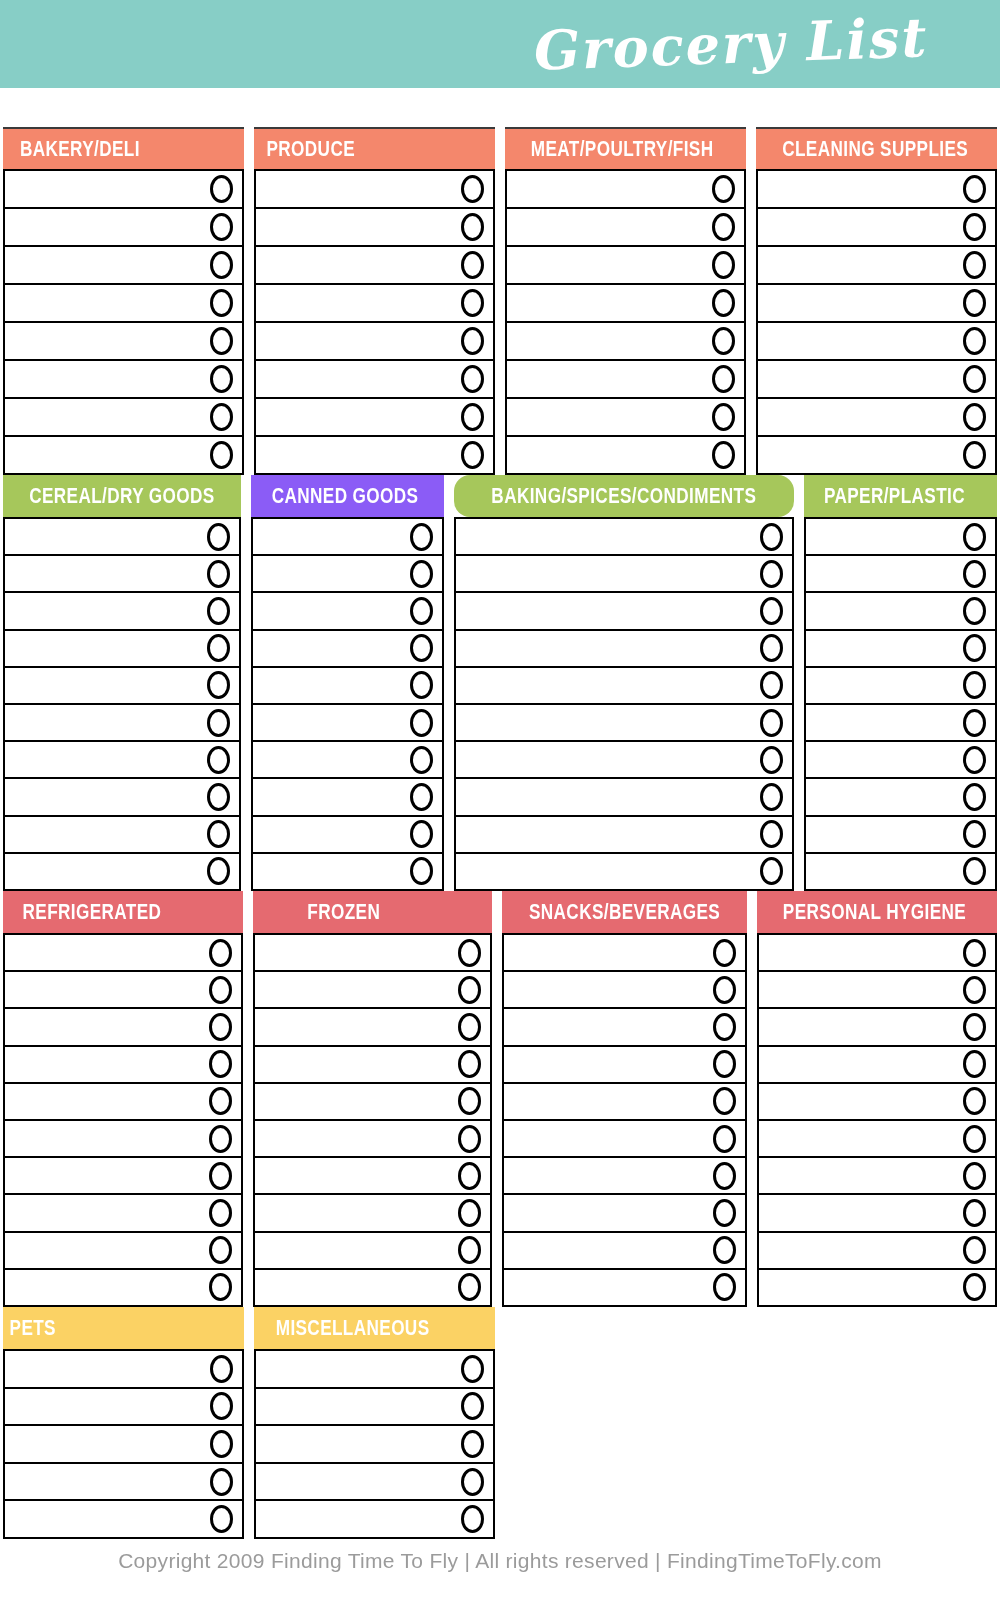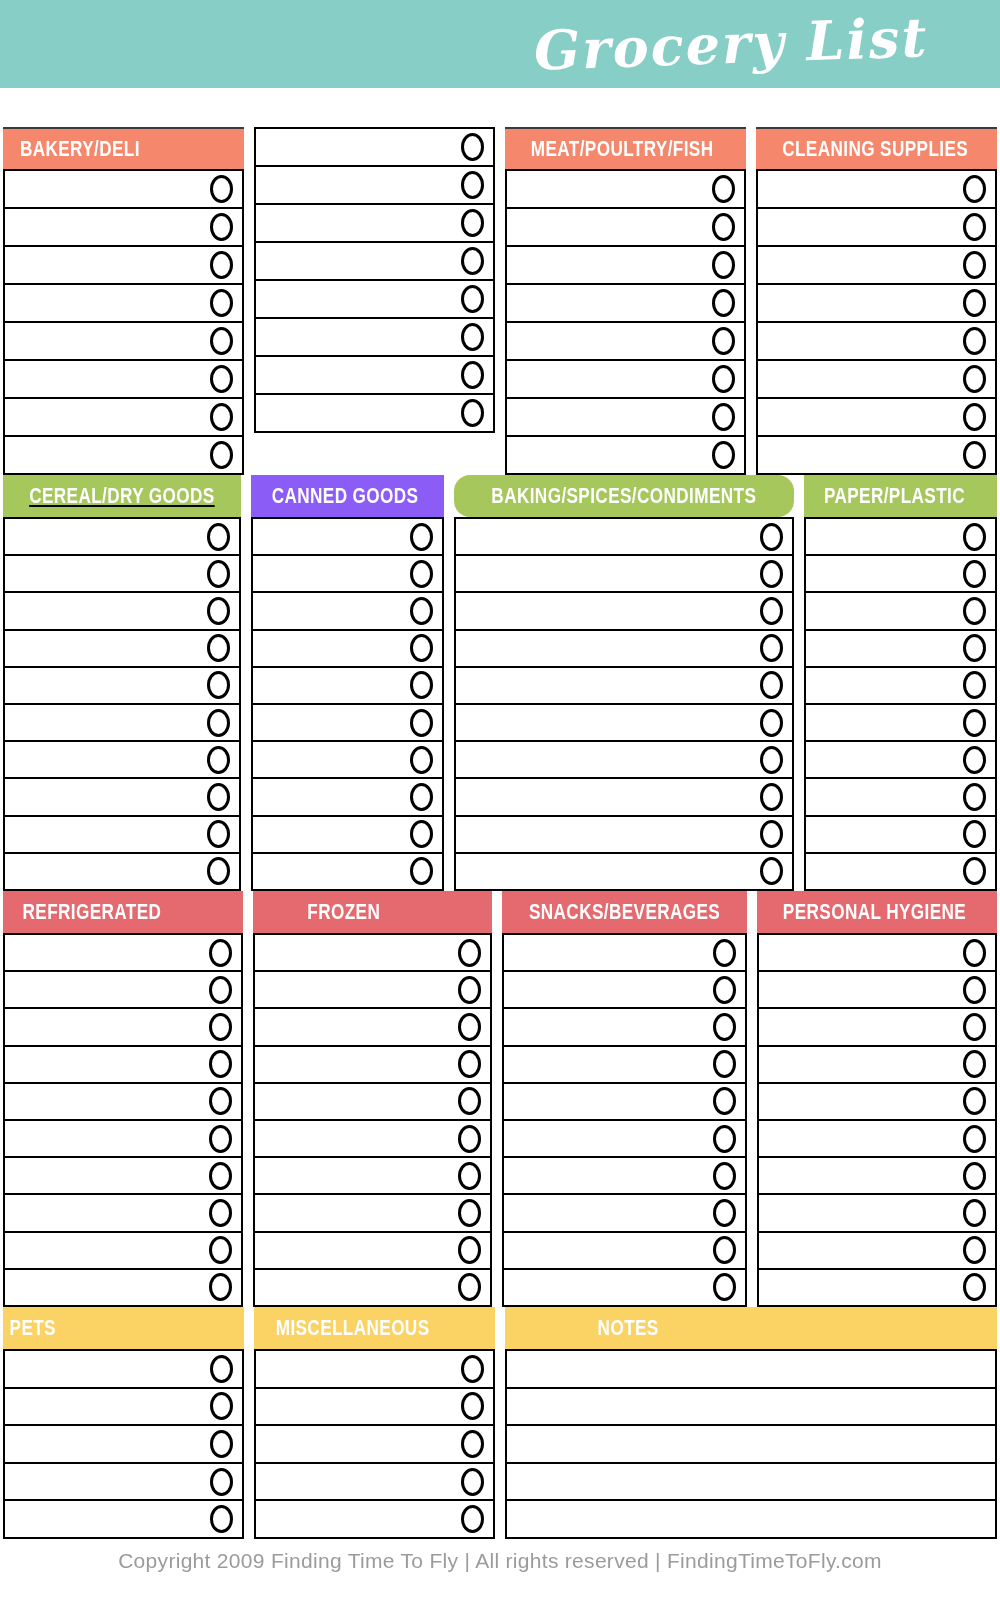--- a/index.html
+++ b/index.html
@@ -146,20 +146,23 @@
           </div>
           <div class="row">
             <span class="circle"></span>
           </div>
           <div class="row">
             <span class="circle"></span>
           </div>
         </div>
     </div>
     <div class="section">
+      <div class="sec-header" style="background-color: rgb(244, 135, 108);">
+        <span class="hdr-text">PRODUCE</span>
+      </div>
       <div class="rows">
           <div class="row">
             <span class="circle"></span>
           </div>
           <div class="row">
             <span class="circle"></span>
           </div>
           <div class="row">
             <span class="circle"></span>
           </div>
@@ -239,21 +242,21 @@
           </div>
           <div class="row">
             <span class="circle"></span>
           </div>
         </div>
     </div>
   </div>
 
   <div class="band band-2">
     <div class="section">
-      <div class="sec-header" style="background-color: rgb(166, 199, 91); text-decoration: underline;">
+      <div class="sec-header" style="background-color: rgb(166, 199, 91);">
         <span class="hdr-text">CEREAL/DRY GOODS</span>
       </div>
       <div class="rows">
           <div class="row">
             <span class="circle"></span>
           </div>
           <div class="row">
             <span class="circle"></span>
           </div>
           <div class="row">
@@ -584,31 +587,17 @@
             <span class="circle"></span>
           </div>
           <div class="row">
             <span class="circle"></span>
           </div>
           <div class="row">
             <span class="circle"></span>
           </div>
         </div>
     </div>
-    <div class="section span2">
-      <div class="sec-header" style="background-color: rgb(251, 210, 100);">
-        <span class="half-label">
-          <span class="hdr-text">NOTES</span>
-        </span>
-      </div>
-      <div class="rows">
-          <div class="row"></div>
-          <div class="row"></div>
-          <div class="row"></div>
-          <div class="row"></div>
-          <div class="row"></div>
-        </div>
-    </div>
   </div>
 
   <div class="footer">Copyright 2009 Finding Time To Fly | All rights reserved | FindingTimeToFly.com</div>
 
 </div>
 
 </body></html>

